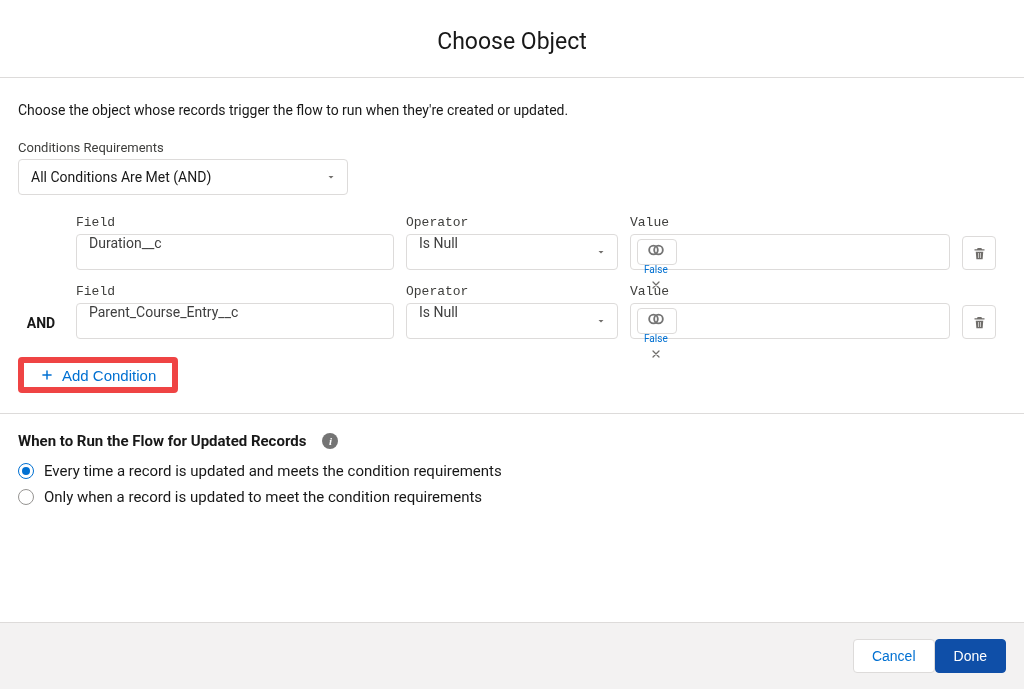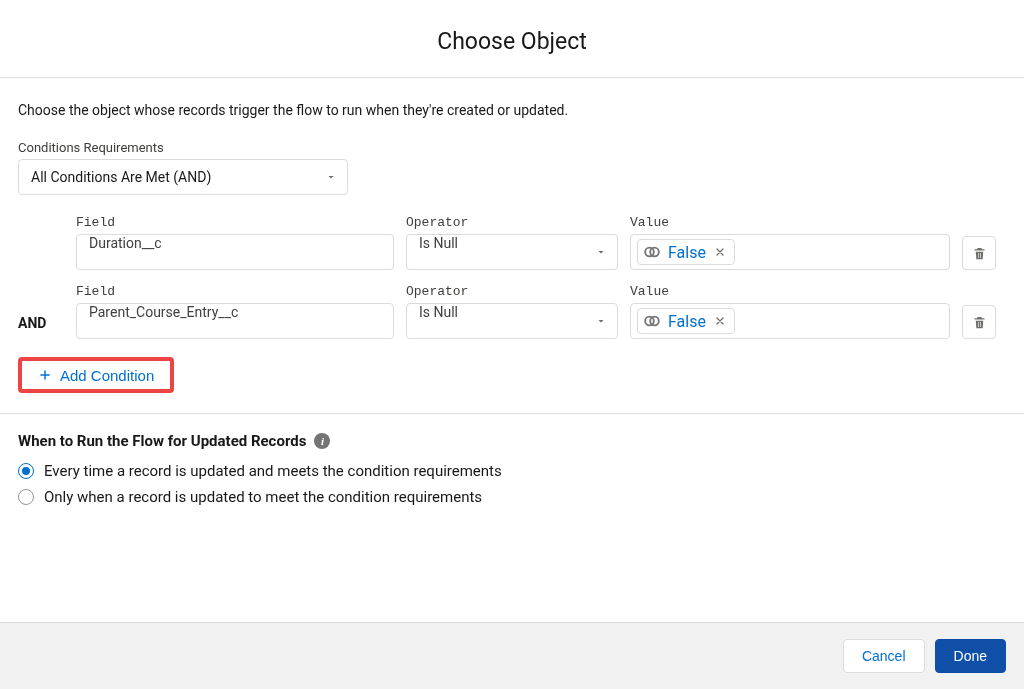--- a/index.html
+++ b/index.html
@@ -79,21 +79,21 @@
       display: flex;
       align-items: flex-end;
       gap: 12px;
       margin-bottom: 14px;
     }
     .logic-cell {
       width: 46px;
       min-width: 46px;
       font-weight: 700;
       font-size: 14px;
-      text-align: left;
+      text-align: center;
       padding-bottom: 8px;
     }
     .col-field { width: 318px; }
     .col-operator { width: 212px; }
     .col-value { width: 320px; }
     .col-trash { width: 36px; }
     .sub-label {
       font-size: 13px;
       color: #3e3e3c;
       margin-bottom: 4px;
@@ -127,22 +127,23 @@
       background: #fff;
     }
     .pill {
       display: inline-flex;
       align-items: center;
       height: 26px;
       padding: 0 6px 0 4px;
       border: 1px solid #dddbda;
       border-radius: 4px;
       background: #fff;
-      font-size: 16px;
+      font-size: 10px;
       gap: 4px;
+      flex-direction: column;
     }
     .pill-label {
       color: #0070d2;
       padding: 0 2px;
     }
     .pill-x {
       cursor: pointer;
       display: inline-flex;
       align-items: center;
       justify-content: center;
@@ -159,37 +160,37 @@
       align-items: center;
       justify-content: center;
       cursor: pointer;
     }
     .add-btn {
       display: inline-flex;
       align-items: center;
       gap: 8px;
       height: 36px;
       padding: 0 16px;
-      border: 4px solid #ef4444;
+      border: 6px solid #ef4444;
       border-radius: 4px;
       background: #fff;
       color: #0070d2;
       font-size: 15px;
       cursor: pointer;
       margin-top: 4px;
     }
     .section-divider {
       border: none;
       border-top: 1px solid #dddbda;
       margin: 20px -18px 18px;
     }
     .section-heading {
       display: flex;
       align-items: center;
-      gap: 8px;
+      gap: 16px;
       font-size: 15px;
       font-weight: 700;
       margin-bottom: 12px;
       color: #181818;
     }
     .info-icon {
       display: inline-flex;
       width: 16px;
       height: 16px;
       border-radius: 50%;
@@ -226,21 +227,20 @@
       left: 3px;
       top: 3px;
       width: 8px;
       height: 8px;
       border-radius: 50%;
       background: #0070d2;
     }
     .modal-footer {
       display: flex;
       justify-content: flex-end;
-      gap: 10px;
       padding: 16px 18px;
       background: #f3f2f2;
     }
     .btn {
       height: 34px;
       padding: 0 18px;
       border-radius: 4px;
       font-size: 14px;
       cursor: pointer;
       border: 1px solid transparent;

